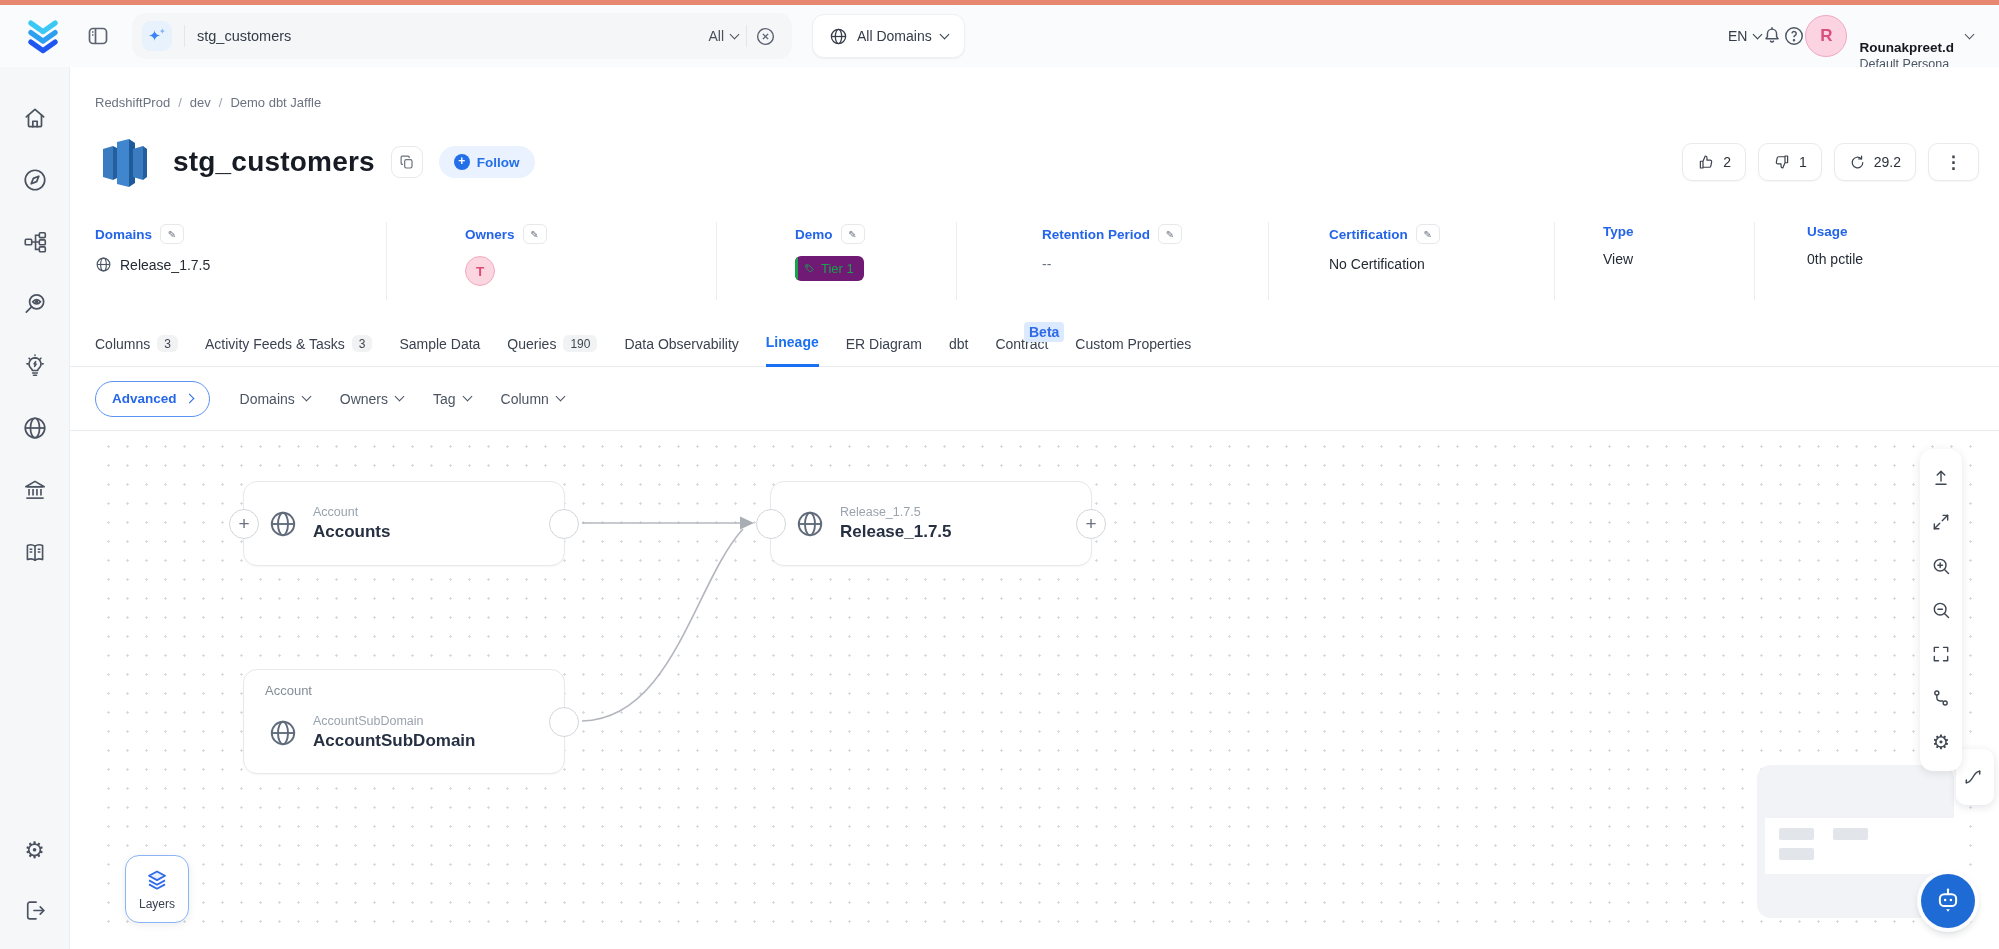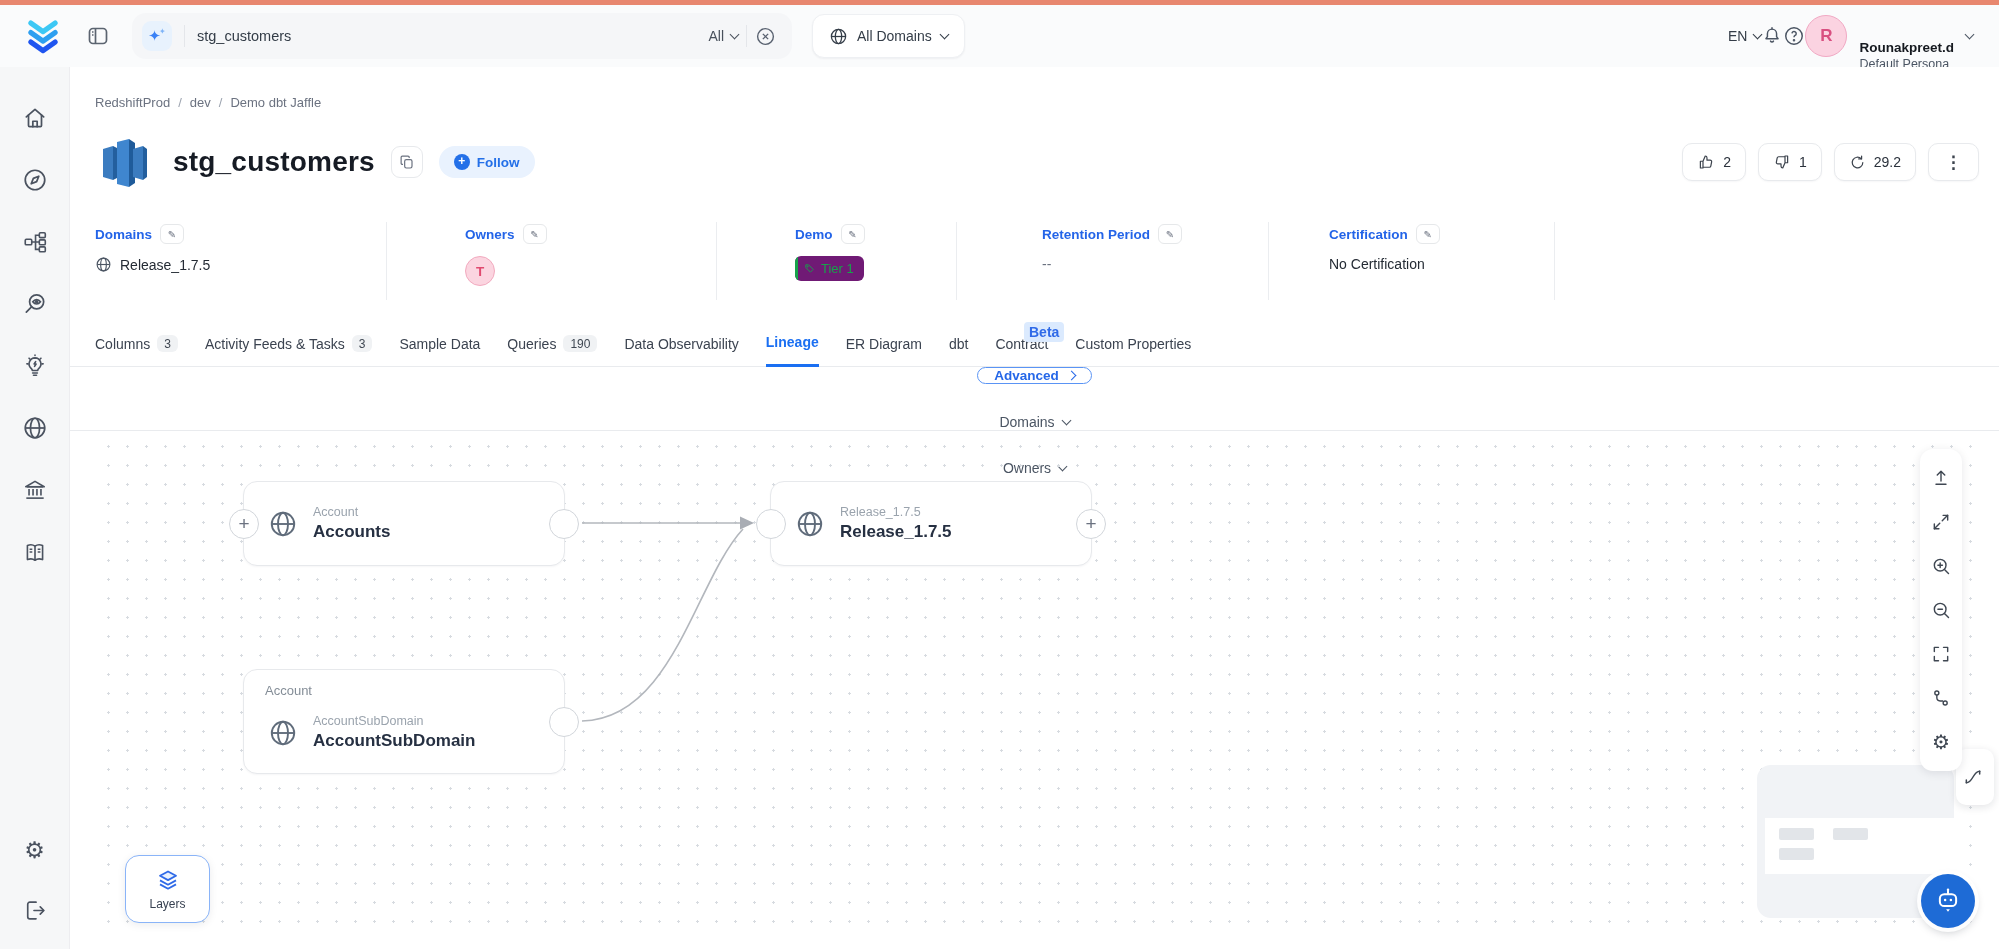--- a/index.html
+++ b/index.html
@@ -85,21 +85,21 @@
   .tabs-row { margin-top:34px; padding:0 25px; display:flex; align-items:flex-end; gap:27px;
     border-bottom:1px solid #e9ebee; }
   .tab { font-size:14px; color:#3b4350; padding-bottom:14px; display:flex; align-items:center; gap:7px;
     position:relative; white-space:nowrap; }
   .tab .count { background:#f0f2f4; color:#3f4752; border-radius:6px; font-size:12px; padding:1.5px 7px; }
   .tab.active { color:#1a6ff2; font-weight:600; border-bottom:3px solid #1a6ff2; margin-bottom:-1px; }
   .beta-badge { position:absolute; top:-14px; right:-16px; background:#dbeafe; color:#2f6ae8;
     font-size:14px; font-weight:600; border-radius:4px; padding:2px 5px; }
 
   .filter-row { height:64px; display:flex; align-items:center; gap:30px; padding:0 25px;
-    border-bottom:1px solid #e9ebee;flex-direction:column; }
+    border-bottom:1px solid #e9ebee; }
   .advanced-btn { border:1px solid #5a94f5; border-radius:19px; height:36px; padding:0 16px;
     color:#2567e8; font-size:13.5px; font-weight:600; background:#fff; display:flex; align-items:center; gap:9px; }
   .filter-dd { display:flex; align-items:center; gap:8px; font-size:14px; color:#4b5563; }
 
   
   .canvas { flex:1; margin:0 15px 10px 25px; position:relative; border-radius:0 0 14px 14px;
     background-image:radial-gradient(circle, #d7dbe0 1.3px, transparent 1.4px);
     background-size:19px 19px; background-position:4px 6px; }
   .edges { position:absolute; left:0; top:0; }
   .lnode { position:absolute; width:322px; background:#fff; border:1px solid #e7e9ec; border-radius:14px;
@@ -124,21 +124,21 @@
 
   .minimap { position:absolute; right:30px; bottom:21px; width:197px; height:153px; background:#f1f3f6;
     border-radius:14px; z-index:2; overflow:hidden; }
   .minimap-inner { position:absolute; left:8px; right:0; top:53px; height:56px; background:#fff; }
   .mm-bar { position:absolute; background:#e2e5e9; border-radius:2px; height:12px; }
 
   .chat-fab { position:absolute; right:9px; bottom:11px; width:54px; height:54px; border-radius:50%;
     background:#1e6bd6; box-shadow:0 0 0 4px rgba(255,255,255,.92), 0 4px 10px rgba(16,24,40,.25);
     display:flex; align-items:center; justify-content:center; z-index:6; }
 
-  .layers-btn { position:absolute; left:30px; bottom:16px; width:85px; height:68px; background:#fff;
+  .layers-btn { position:absolute; left:30px; bottom:16px; width:64px; height:68px; background:#fff;
     border:1.5px solid #8ab4f8; border-radius:14px; box-shadow:0 2px 8px rgba(16,24,40,.08);
     display:flex; flex-direction:column; align-items:center; justify-content:center; gap:5px; z-index:3; }
   .layers-label { font-size:12px; color:#374151; }
 
   svg { display:block; }
 </style>
 </head>
 <body>
 
 <div class="top-strip"></div>
@@ -402,20 +402,36 @@
           <span>--</span>
         </div>
     </div>
     <div class="meta-col bordered" style="width:286px; padding-left:60px;">
       <div class="meta-label-row">
         <span class="meta-label">Certification</span>
         <span class="edit-chip">✎</span>
       </div>
       <div class="meta-value">
           <span>No Certification</span>
+        </div>
+    </div>
+    <div class="meta-col bordered" style="width:200px; padding-left:48px;">
+      <div class="meta-label-row">
+        <span class="meta-label">Type</span>
+      </div>
+      <div class="meta-value">
+          <span>View</span>
+        </div>
+    </div>
+    <div class="meta-col" style="width:220px; padding-left:52px;">
+      <div class="meta-label-row">
+        <span class="meta-label">Usage</span>
+      </div>
+      <div class="meta-value">
+          <span>0th pctile</span>
         </div>
     </div>
   </div>
 
   <div class="tabs-row">
     <span class="tab">
       <span>Columns</span>
         <span class="count">3</span>
     </span>
     <span class="tab">

